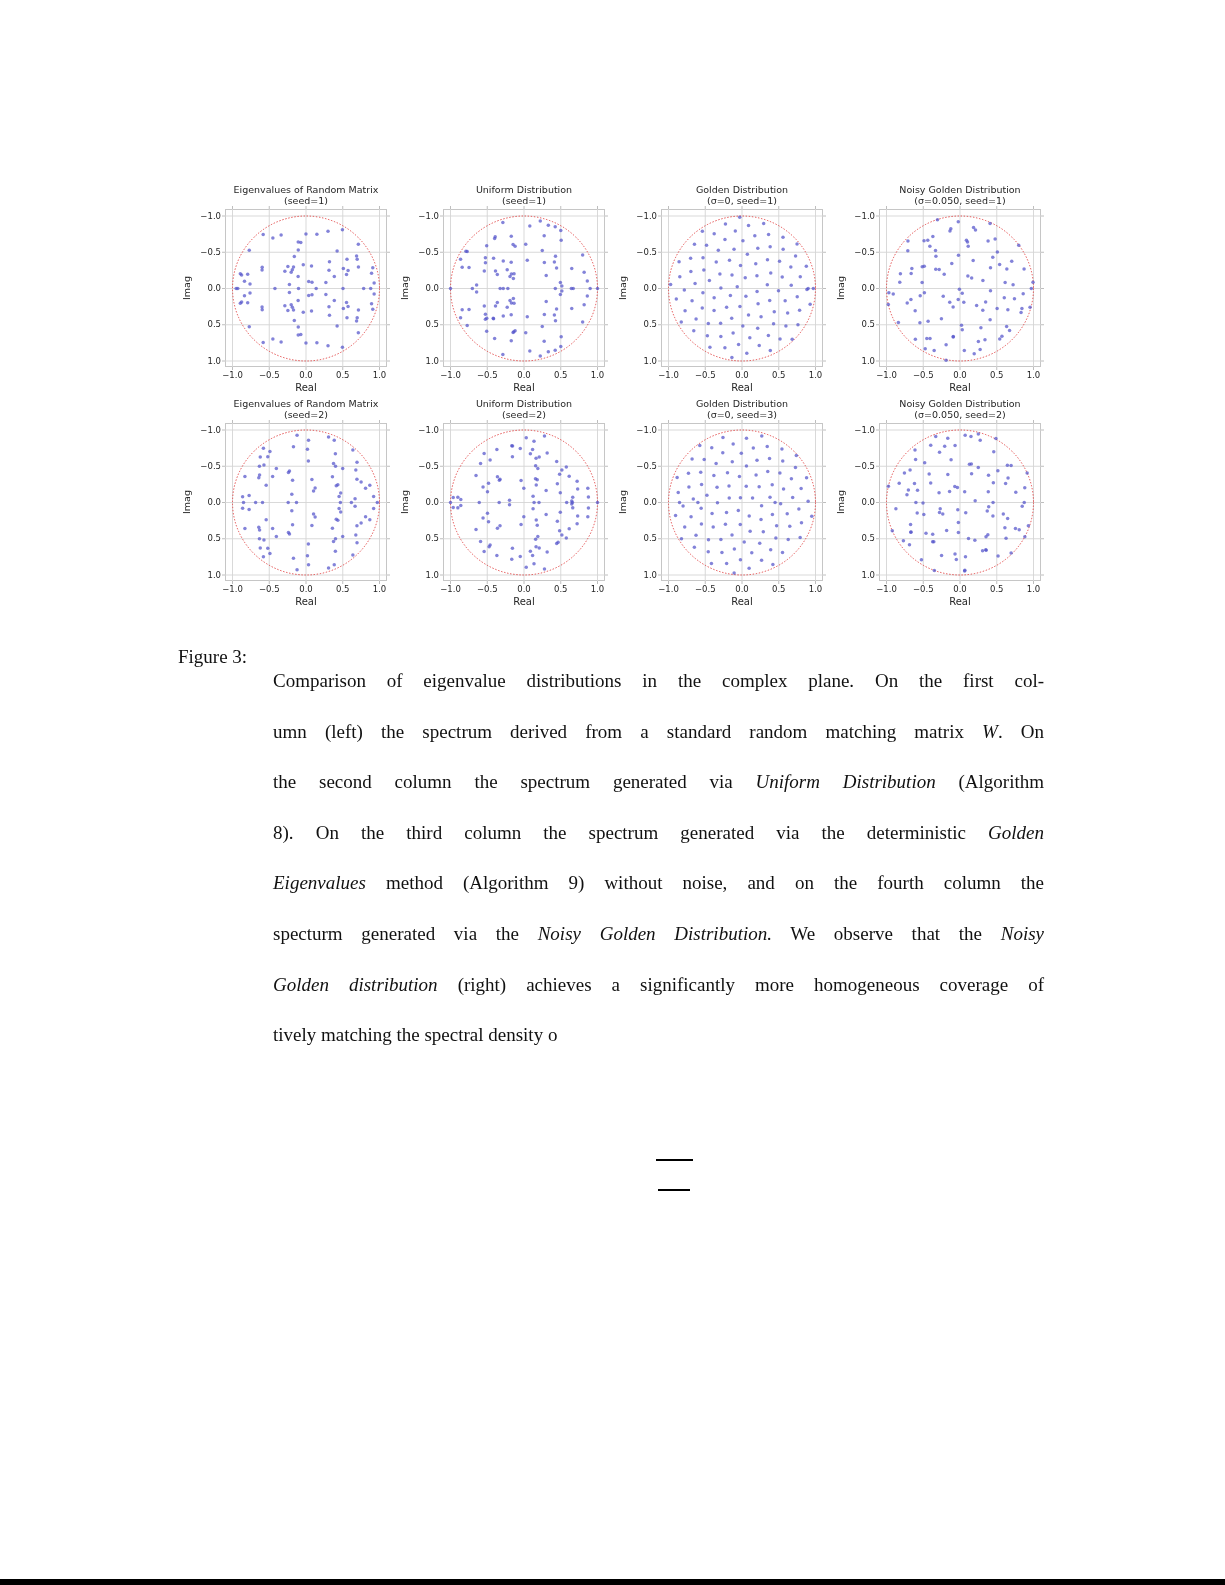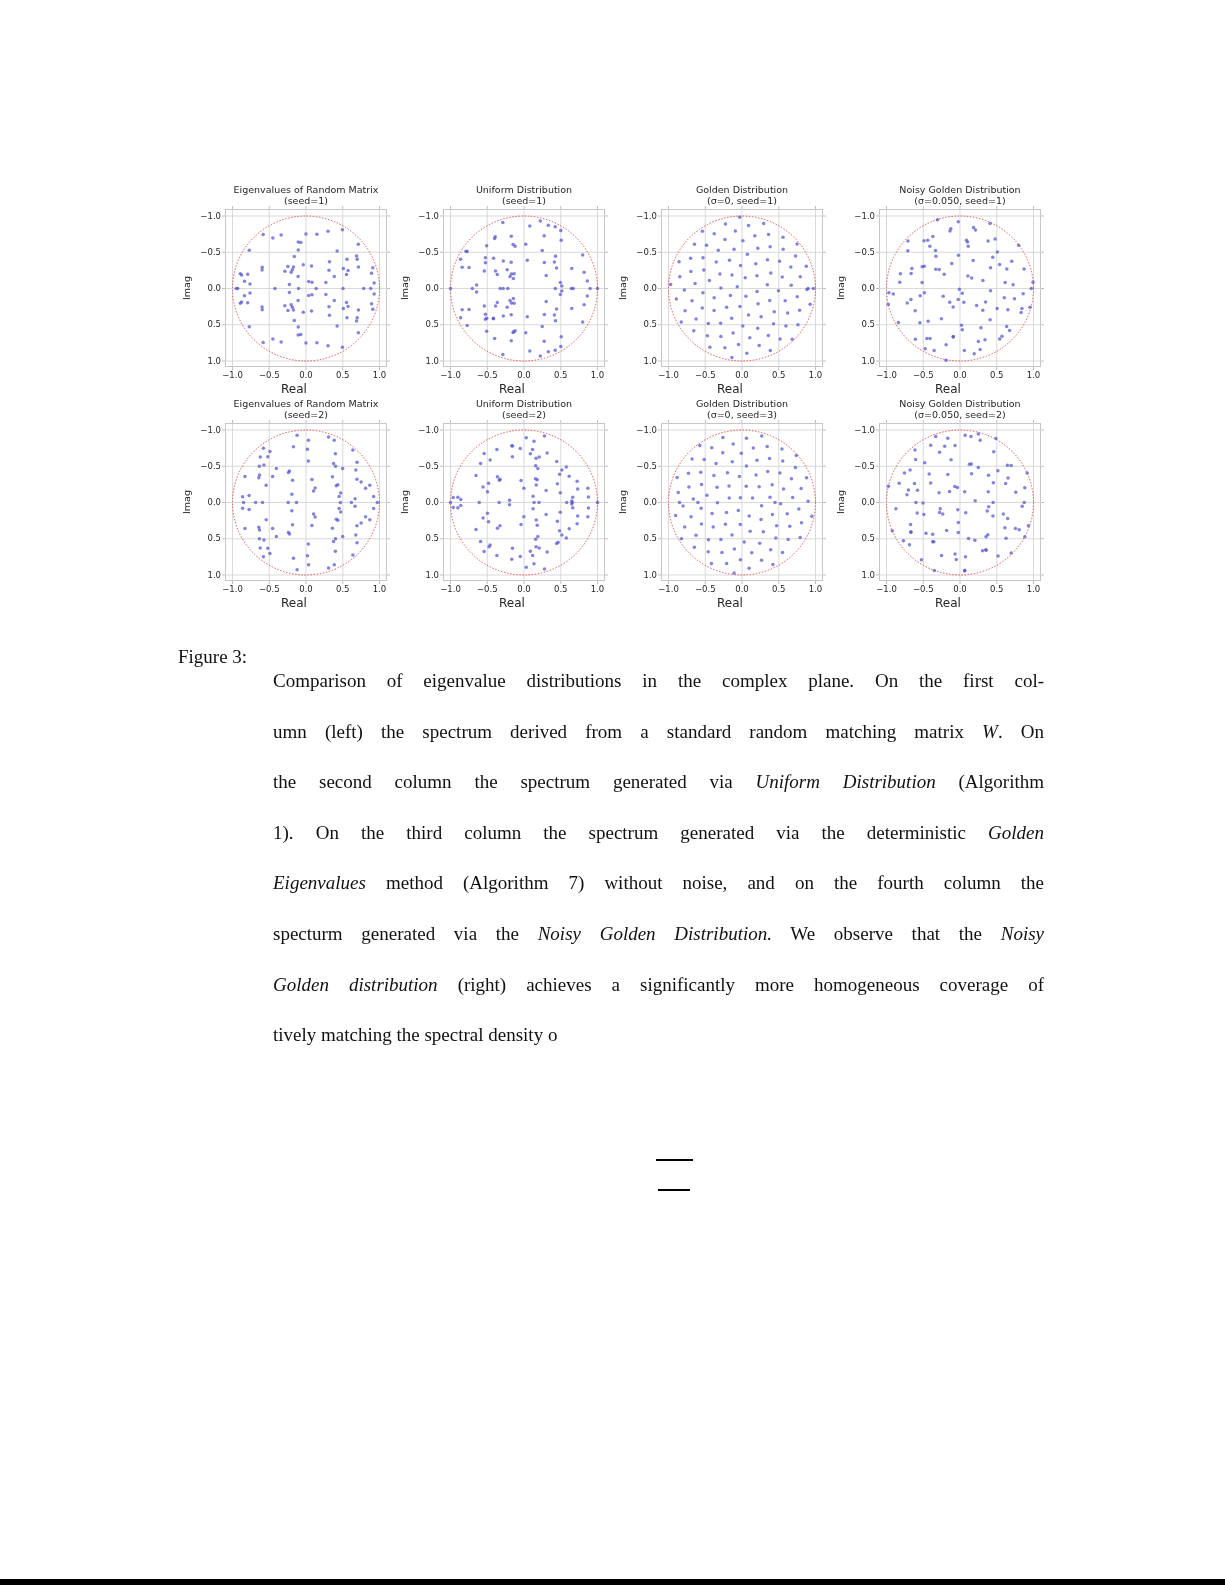--- a/index.html
+++ b/index.html
@@ -8,21 +8,21 @@
   
   .plot{position:absolute;width:218px;height:216px;}
   .ptitle{position:absolute;left:46px;top:0;width:162px;text-align:center;
           font-size:9.5px;line-height:11px;color:#262626;}
   .plotbox{position:absolute;left:46px;top:25px;}
   .plotbox svg{overflow:visible;display:block;}
   .ytick{position:absolute;left:0;width:42px;text-align:right;font-size:8.5px;line-height:11px;color:#262626;}
   .xtick{position:absolute;width:30px;text-align:center;font-size:8.5px;line-height:11px;color:#262626;top:186px;}
   .ylab{position:absolute;left:-71px;top:98px;width:158px;height:12px;text-align:center;
         font-size:9.5px;transform:rotate(-90deg);color:#262626;}
-  .xlab{position:absolute;left:34px;top:198px;width:162px;text-align:center;font-size:12px;color:#262626;}
+  .xlab{position:absolute;left:46px;top:198px;width:162px;text-align:center;font-size:10px;color:#262626;}
   
   .caption{position:absolute;left:178px;top:644px;width:866px;display:flex;
            font-family:"Liberation Serif","DejaVu Serif",serif;font-size:19px;color:#111;}
   .cap-label{flex:0 0 95px;line-height:26.6px;}
   .cap-text{flex:1 1 auto;}
   .cap-line{line-height:26.6px;text-align:justify;text-align-last:justify;white-space:normal;margin-top:24px;}
   .cap-line:last-child{text-align-last:left;}
   .cap-text .it{font-style:italic;}
   
   .frac-bar{position:absolute;height:2px;background:#000;}
@@ -1335,22 +1335,22 @@
         <div class="xtick" style="left: 185.5px;">1.0</div>
       </div>
     </div>
 
   <div class="caption">
     <div class="cap-label">Figure 3:</div>
     <div class="cap-text" id="cap-text">
         <div class="cap-line"><span>Comparison of eigenvalue distributions in the complex plane.  On the first col-</span></div>
         <div class="cap-line"><span>umn (left) the spectrum derived from a standard random matching matrix </span><span class="it">W</span><span>. On</span></div>
         <div class="cap-line"><span>the second column the spectrum generated via </span><span class="it">Uniform Distribution</span><span> (Algorithm</span></div>
-        <div class="cap-line"><span>1).  On the third column the spectrum generated via the deterministic </span><span class="it">Golden</span></div>
-        <div class="cap-line"><span class="it">Eigenvalues</span><span> method (Algorithm 7) without noise, and on the fourth column the</span></div>
+        <div class="cap-line"><span>8).  On the third column the spectrum generated via the deterministic </span><span class="it">Golden</span></div>
+        <div class="cap-line"><span class="it">Eigenvalues</span><span> method (Algorithm 9) without noise, and on the fourth column the</span></div>
         <div class="cap-line"><span>specturm generated via the </span><span class="it">Noisy Golden Distribution.</span><span> We observe that the </span><span class="it">Noisy</span></div>
         <div class="cap-line"><span class="it">Golden distribution</span><span> (right) achieves a significantly more homogeneous coverage of</span></div>
         <div class="cap-line"><span>tively matching the spectral density o</span></div>
       </div>
   </div>
 
   <div class="frac-bar frac-bar-1"></div>
   <div class="frac-bar frac-bar-2"></div>
   <div class="bottom-bar"></div>
 </div>

